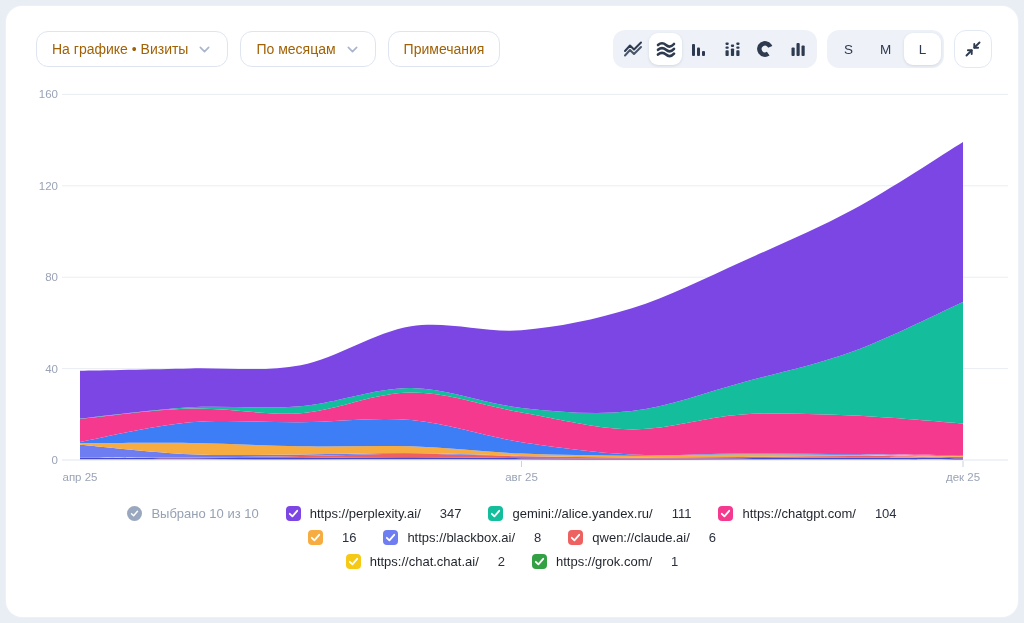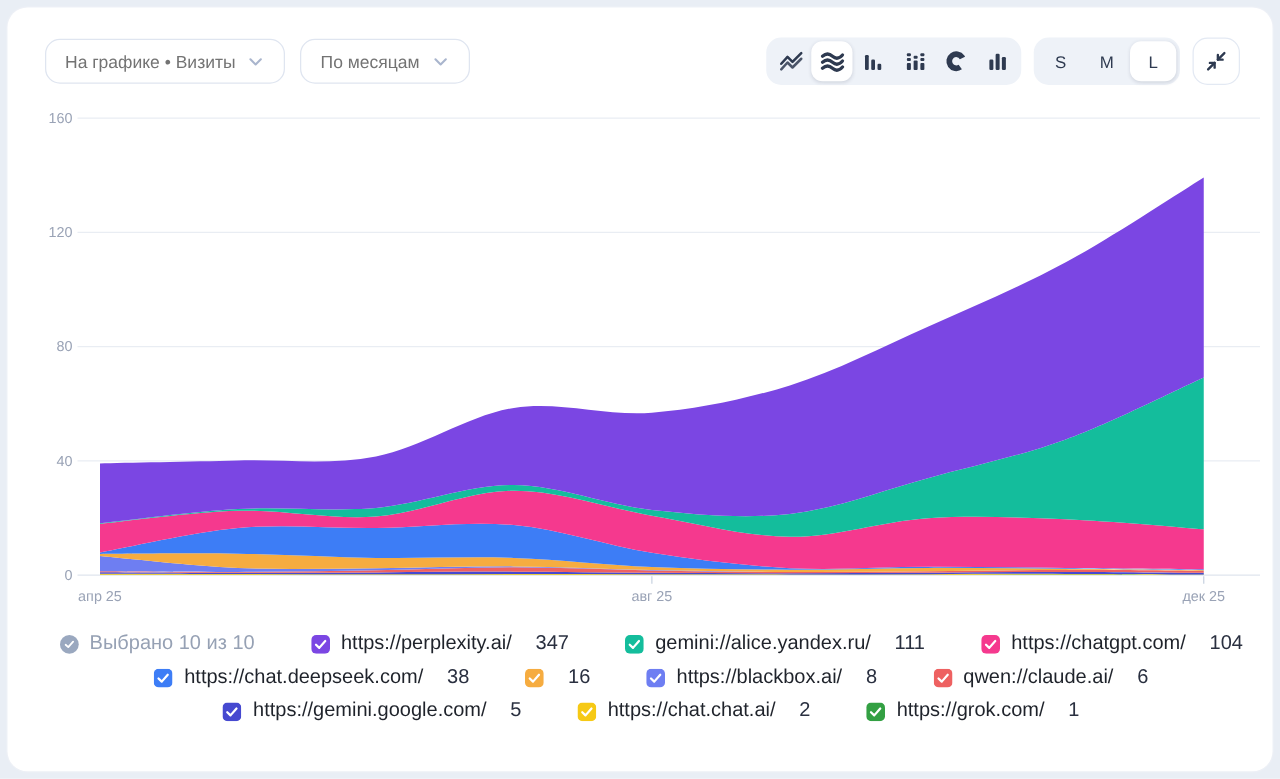--- a/index.html
+++ b/index.html
@@ -24,21 +24,21 @@
     display:flex; justify-content:space-between; align-items:center;
     padding:0 26px 0 30px;
     z-index:3;
   }
   .tb-left { display:flex; gap:12px; }
   .tb-right { display:flex; gap:10px; align-items:center; }
   .btn {
     display:flex; align-items:center; gap:9px;
     height:36px; padding:0 15px;
     background:#fff; border:1px solid #DFE5F0; border-radius:12px;
-    font-size:14px; color:#737373; cursor:pointer; white-space:nowrap;
+    font-size:14px; color:#a16207; cursor:pointer; white-space:nowrap;
   }
   .seg {
     display:flex; align-items:center;
     background:#EEF2F8; border-radius:12px; padding:3px; height:38px;
   }
   .seg .slot {
     width:33px; height:32px; display:flex; align-items:center; justify-content:center;
     border-radius:9px; cursor:pointer;
   }
   .seg .slot.sel { background:#fff; box-shadow:0 1px 3px rgba(40,50,80,.14); }
@@ -48,21 +48,21 @@
     border-radius:12px; display:flex; align-items:center; justify-content:center; cursor:pointer;
   }
   
   svg.chart { position:absolute; left:0; top:0; z-index:1; }
   
   .legend {
     position:absolute; left:0; right:0; top:500px; z-index:2;
     display:flex; flex-direction:column; gap:9px; align-items:center;
   }
   .legend-row { display:flex; gap:27px; align-items:center; justify-content:center; }
-  .legend-item { display:flex; align-items:center; gap:9px; font-size:16px; cursor:pointer;margin-left:18px; }
+  .legend-item { display:flex; align-items:flex-start; gap:9px; font-size:13px; cursor:pointer; }
   .legend-item .cbx {
     width:15px; height:15px; border-radius:4px;
     display:flex; align-items:center; justify-content:center; flex:0 0 auto;
   }
   .legend-item .cnt { margin-left:10px; color:#2A3040; }
   .legend-item.summary { color:#96A1B4; }
   .legend-item.summary .cbx { border-radius:50%; }
 </style>
 </head>
 <body>
@@ -104,20 +104,23 @@
         <svg width="15" height="15" viewBox="0 0 18 18">
           <polyline points="4,6.5 9,11.5 14,6.5" fill="none" stroke="#A9B5CD" stroke-width="2" stroke-linecap="round" stroke-linejoin="round"></polyline>
         </svg>
       </div>
       <div class="btn">
         <span>По месяцам</span>
         <svg width="15" height="15" viewBox="0 0 18 18">
           <polyline points="4,6.5 9,11.5 14,6.5" fill="none" stroke="#A9B5CD" stroke-width="2" stroke-linecap="round" stroke-linejoin="round"></polyline>
         </svg>
       </div>
+      <div class="btn">
+        <span>Примечания</span>
+      </div>
     </div>
 
     <div class="tb-right">
       <div class="seg">
         <div class="slot">
           <svg width="20" height="20" viewBox="0 0 20 20">
             <path d="M2,12 L7,6.5 L11,10.5 L18,3.5" fill="none" stroke="#2E3A50" stroke-width="2" stroke-linecap="round" stroke-linejoin="round"></path>
             <path d="M2,16.5 L7,11 L11,15 L18,8" fill="none" stroke="#2E3A50" stroke-width="2" stroke-linecap="round" stroke-linejoin="round" opacity="0.85"></path>
           </svg>
         </div>
@@ -224,30 +227,20 @@
             </svg>
           </span>
           <span>https://chatgpt.com/</span>
           <span class="cnt">104</span>
         </div>
       </div>
       <div class="legend-row">
         <div class="legend-item">
           <span class="cbx">
             <svg width="15" height="15" viewBox="0 0 15 15">
-      <rect x="0" y="0" width="15" height="15" rx="4" fill="#3D7DF6"></rect>
-      <polyline points="3.8,7.8 6.4,10.3 11.2,4.8" fill="none" stroke="#fff" stroke-width="1.8" stroke-linecap="round" stroke-linejoin="round"></polyline>
-            </svg>
-          </span>
-          <span>https://chat.deepseek.com/</span>
-          <span class="cnt">38</span>
-        </div>
-        <div class="legend-item">
-          <span class="cbx">
-            <svg width="15" height="15" viewBox="0 0 15 15">
       <rect x="0" y="0" width="15" height="15" rx="4" fill="#F6AC40"></rect>
       <polyline points="3.8,7.8 6.4,10.3 11.2,4.8" fill="none" stroke="#fff" stroke-width="1.8" stroke-linecap="round" stroke-linejoin="round"></polyline>
             </svg>
           </span>
           <span class="cnt">16</span>
         </div>
         <div class="legend-item">
           <span class="cbx">
             <svg width="15" height="15" viewBox="0 0 15 15">
       <rect x="0" y="0" width="15" height="15" rx="4" fill="#6E7EF2"></rect>
@@ -265,30 +258,20 @@
             </svg>
           </span>
           <span>qwen://claude.ai/</span>
           <span class="cnt">6</span>
         </div>
       </div>
       <div class="legend-row">
         <div class="legend-item">
           <span class="cbx">
             <svg width="15" height="15" viewBox="0 0 15 15">
-      <rect x="0" y="0" width="15" height="15" rx="4" fill="#4649D0"></rect>
-      <polyline points="3.8,7.8 6.4,10.3 11.2,4.8" fill="none" stroke="#fff" stroke-width="1.8" stroke-linecap="round" stroke-linejoin="round"></polyline>
-            </svg>
-          </span>
-          <span>https://gemini.google.com/</span>
-          <span class="cnt">5</span>
-        </div>
-        <div class="legend-item">
-          <span class="cbx">
-            <svg width="15" height="15" viewBox="0 0 15 15">
       <rect x="0" y="0" width="15" height="15" rx="4" fill="#F6C915"></rect>
       <polyline points="3.8,7.8 6.4,10.3 11.2,4.8" fill="none" stroke="#fff" stroke-width="1.8" stroke-linecap="round" stroke-linejoin="round"></polyline>
             </svg>
           </span>
           <span>https://chat.chat.ai/</span>
           <span class="cnt">2</span>
         </div>
         <div class="legend-item">
           <span class="cbx">
             <svg width="15" height="15" viewBox="0 0 15 15">

